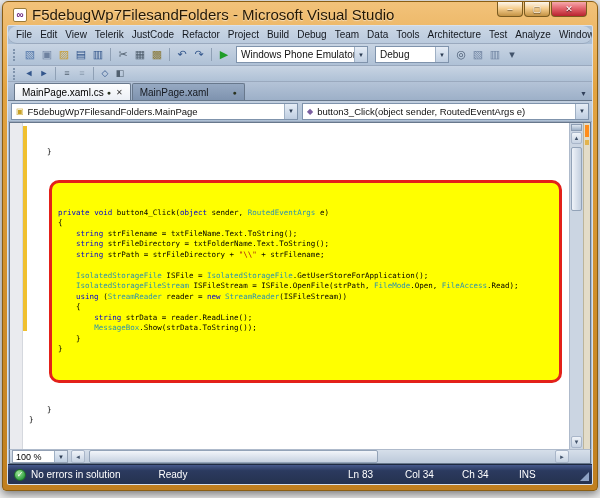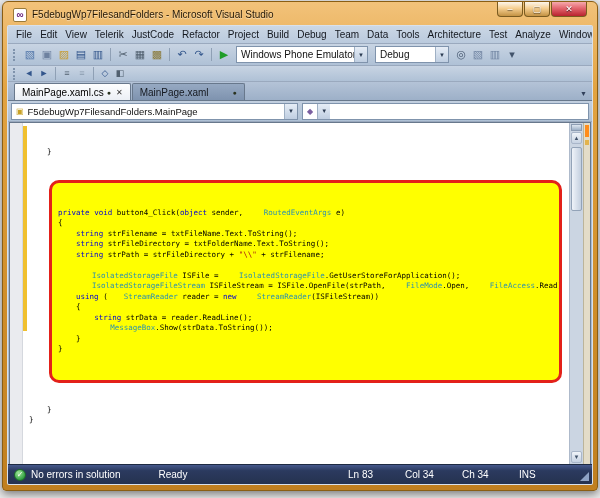--- a/index.html
+++ b/index.html
@@ -7,34 +7,34 @@
   *{box-sizing:border-box;}
 
   
   .window{position:absolute;left:2px;top:1px;right:2px;bottom:7px;border-radius:6px 6px 4px 4px;
           background:linear-gradient(#F2C27A,#E2A341 18%,#D08E2A 60%,#C07F1F);
           border:1px solid #8A5E14;box-shadow:0 3px 10px rgba(0,0,0,.5);
           padding:0 4px 5px 4px;display:flex;flex-direction:column;}
   .titlebar{height:23px;display:flex;align-items:center;gap:5px;padding:2px 4px 0 6px;position:relative;}
   .app-icon{width:14px;height:14px;background:#fff;border-radius:2px;border:1px solid #9a7a38;
             font-size:10px;line-height:12px;text-align:center;color:#68217A;font-weight:bold;}
-  .title-text{font-size:10px;color:#241703;text-shadow:0 1px 1px rgba(255,255,255,.55);white-space:nowrap;}
+  .title-text{font-size:15px;color:#241703;text-shadow:0 1px 1px rgba(255,255,255,.55);white-space:nowrap;}
   .caption{position:absolute;top:0;right:6px;display:flex;}
   .cap{width:26px;height:15px;margin-left:1px;border:1px solid #7A5B20;border-top:none;
        border-radius:0 0 4px 4px;display:flex;align-items:center;justify-content:center;
        font-size:9px;color:#fff;text-shadow:0 1px 1px rgba(0,0,0,.7);
        background:linear-gradient(rgba(255,255,255,.85),rgba(255,236,196,.35) 45%,rgba(160,112,30,.55));}
   .cap.close{width:36px;background:linear-gradient(#F6A9AD,#E3656E 45%,#B8232F);}
 
   
   .client{flex:1;display:flex;flex-direction:column;background:#AABDD3;border:1px solid rgba(255,255,255,.55);
           border-radius:2px;overflow:hidden;}
   .menubar{height:18px;display:flex;align-items:center;padding:0 4px;
            background:linear-gradient(#CBD7E5,#BACAD D0);background:linear-gradient(#CBD7E5,#BACADD);
-           border-bottom:1px solid #9AA9BE;font-size:10px;color:#14181f;}
+           border-bottom:1px solid #9AA9BE;font-size:10px;color:#14181f;border-radius:9px;}
   .menu-item{padding:1px 4px;white-space:nowrap;}
   .toolbar{display:flex;align-items:center;gap:1px;padding:0 3px;
            background:linear-gradient(#C8D4E3,#AFC1D6);border-bottom:1px solid #9AA9BE;}
   .toolbar.row1{height:22px;}
   .toolbar.row2{height:16px;}
   .grip-handle{width:4px;height:12px;border-left:2px dotted #7F93AC;margin:0 4px 0 2px;}
   .tb-icon{width:16px;height:16px;line-height:15px;text-align:center;font-size:11px;border-radius:2px;}
   .toolbar.row2 .tb-icon{width:14px;height:13px;line-height:12px;font-size:9px;}
   .tb-sep{width:1px;height:13px;background:#8FA0B5;margin:0 3px;}
   .combo{display:inline-flex;align-items:center;background:#fff;border:1px solid #7F93AC;height:17px;
@@ -67,21 +67,21 @@
   .nav-text{flex:1;white-space:nowrap;overflow:hidden;color:#111;}
 
   
   .editor-shell{flex:1;position:relative;background:#fff;margin:0 1px;border:1px solid #68788C;border-bottom:none;overflow:hidden;}
   .gutter{position:absolute;left:0;top:0;bottom:0;width:13px;background:#EAEBEF;border-right:1px solid #D5D8DE;}
   .change-bar{position:absolute;left:13px;top:3px;width:4px;height:205px;background:var(--change_bar,#F0C02F);}
   .code{position:absolute;left:19px;top:3px;right:23px;bottom:0;overflow:hidden;
         font-family:"DejaVu Sans Mono",monospace;font-size:7.5px;line-height:10.5px;
         white-space:pre;color:#000;}
   .code-line{height:10.5px;}
-  .tok-p{color:#000;} .tok-k{color:var(--keyword,#0000D4);} .tok-t{color:var(--type,#2B91AF);margin-left:16px;} .tok-s{color:var(--string,#A31515);}
+  .tok-p{color:#000;} .tok-k{color:var(--keyword,#0000D4);} .tok-t{color:var(--type,#2B91AF);} .tok-s{color:var(--string,#A31515);}
   .hlbox{margin:1px 5px 1px 20px;border:3px solid var(--highlight_border,#E32119);border-radius:10px;
          background:var(--highlight_fill,#FFFF00);padding:4px 3px 4px 6px;overflow:hidden;}
   .vscroll{position:absolute;top:0;bottom:0;right:7px;width:14px;background:#CBD5E2;border-left:1px solid #AEBACB;}
   .split-box{height:7px;margin:1px;background:linear-gradient(#DFE7F0,#9FB1C7);border:1px solid #8C9CB2;}
   .vs-btn{height:12px;margin:1px;display:flex;align-items:center;justify-content:center;font-size:6px;
           color:#42536B;background:linear-gradient(#F0F4F9,#C6D2E2);border:1px solid #A9B6C9;border-radius:2px;}
   .vs-btn.down{position:absolute;bottom:0;left:0;right:0;}
   .vs-thumb{position:absolute;top:24px;left:1px;right:1px;height:64px;border-radius:2px;
             background:linear-gradient(90deg,#EFF3F9,#C3CFDF);border:1px solid #93A3B8;}
   .annot{position:absolute;top:0;bottom:0;right:0;width:7px;background:#E3DCC8;border-left:1px solid #BBB49A;}
@@ -212,20 +212,21 @@
     </div>
 
     <div class="navbar">
       <div class="nav-combo">
         <span class="nav-icon class-glyph">▣</span>
         <span class="nav-text">F5debugWp7FilesandFolders.MainPage</span>
         <span class="combo-btn">▼</span>
       </div>
       <div class="nav-combo">
         <span class="nav-icon method-glyph">◆</span>
+        <span class="nav-text">button3_Click(object sender, RoutedEventArgs e)</span>
         <span class="combo-btn">▼</span>
       </div>
     </div>
 
     <div class="editor-shell">
       <div class="gutter"></div>
       <div class="change-bar"></div>
       <div class="code">
         <div><div class="code-line"><span class="tok-p">    }</span></div></div>
         <div class="hlbox">
@@ -238,20 +239,32 @@
         <div class="vs-btn">▲</div>
         <div class="vs-thumb"></div>
         <div class="vs-btn down">▼</div>
       </div>
       <div class="annot">
         <div class="annot-m1"></div>
         <div class="annot-m2"></div>
       </div>
     </div>
 
+    <div class="hscroll-row">
+      <div class="zoom-combo">
+        <span class="c-text">100 %</span>
+        <span class="combo-btn">▼</span>
+      </div>
+      <span class="h-btn">◄</span>
+      <div class="h-track">
+        <div class="h-thumb"></div>
+      </div>
+      <span class="h-btn">►</span>
+      <span class="h-corner"></span>
+    </div>
 
     <div class="statusbar">
       <div class="err-panel">
         <span class="check-circle">✓</span>
         <span>No errors in solution</span>
       </div>
       <span class="ready">Ready</span>
       <div class="status-cells">
         <span class="status-cell">Ln 83</span>
         <span class="status-cell">Col 34</span>

